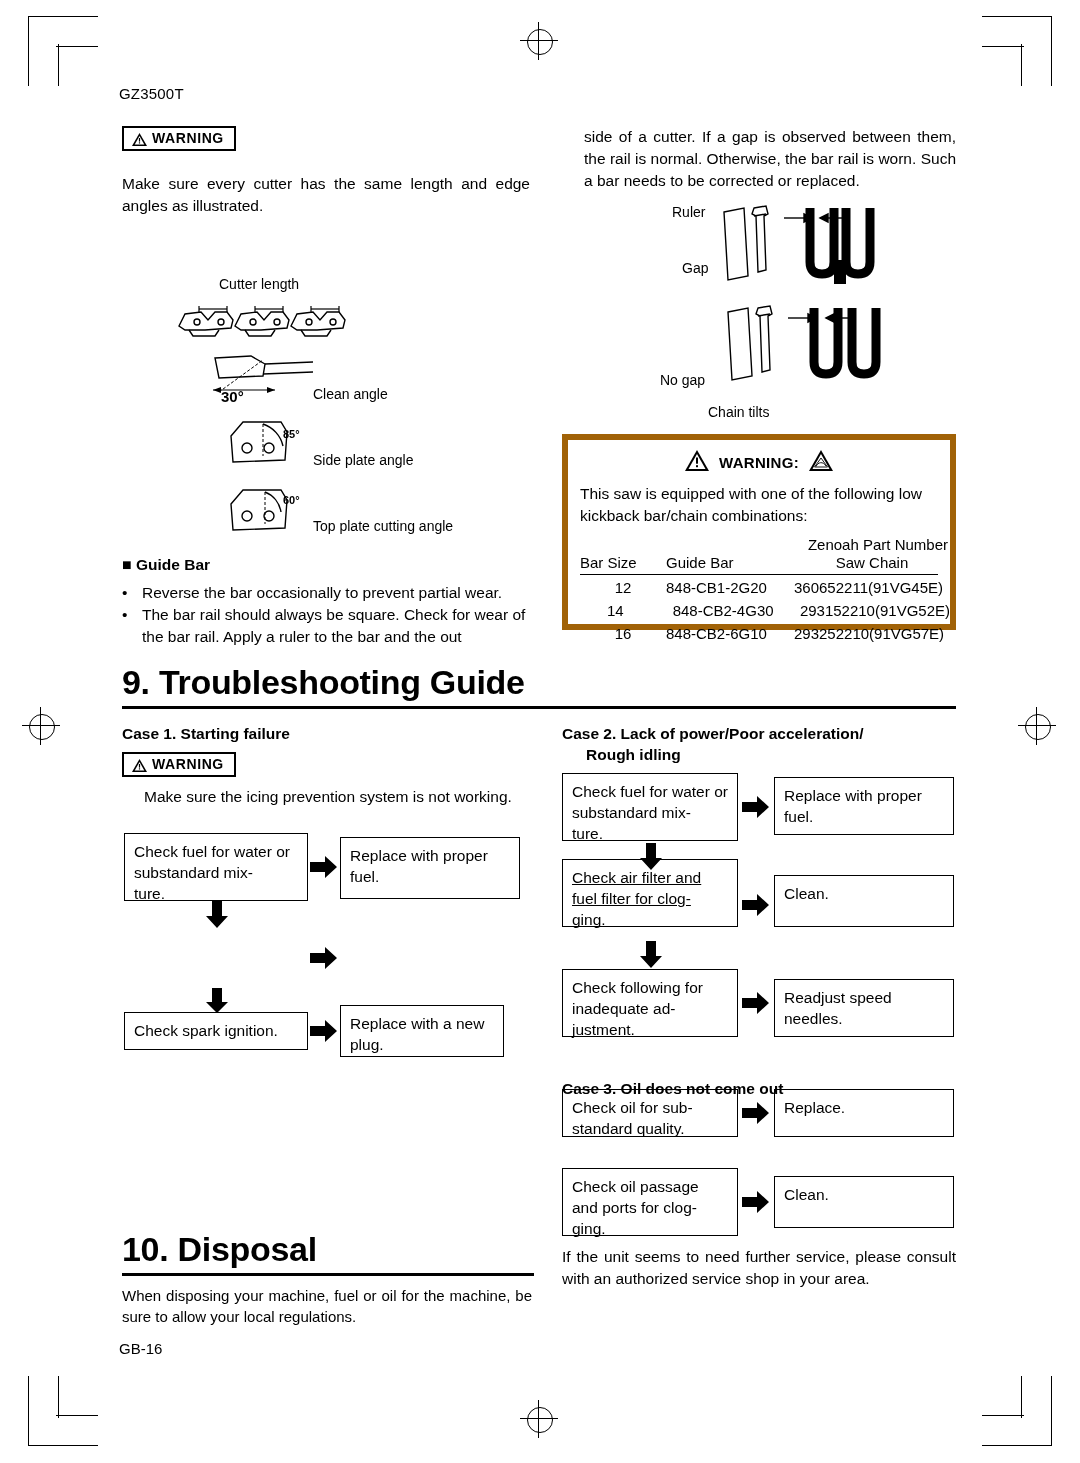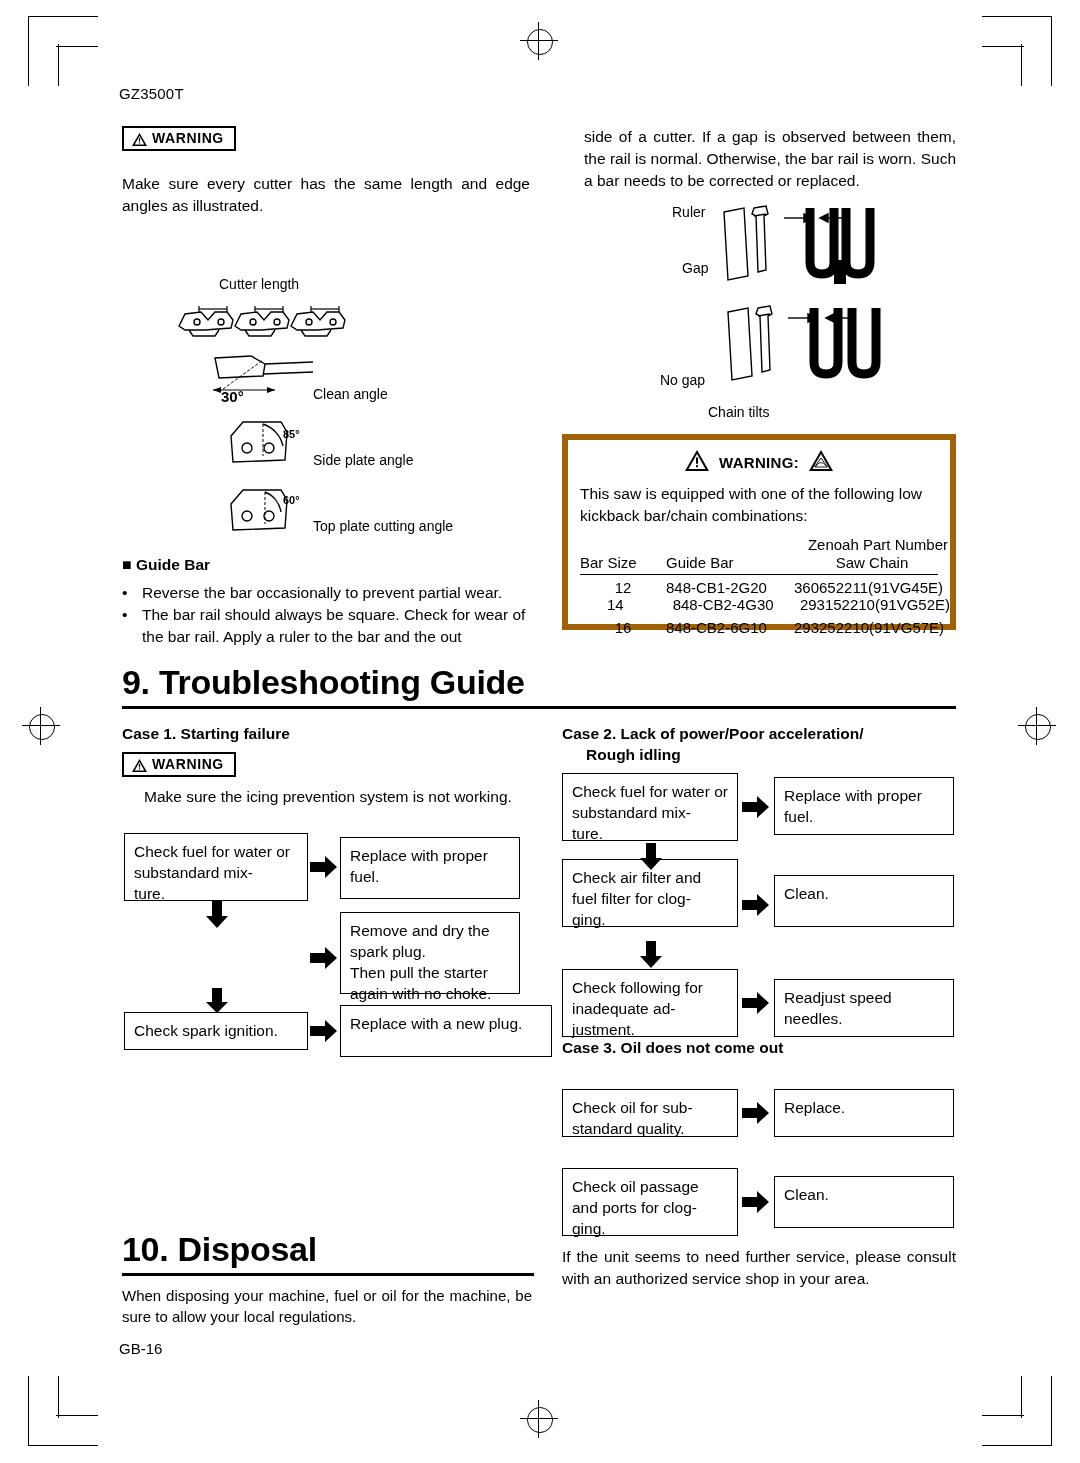--- a/index.html
+++ b/index.html
@@ -293,21 +293,21 @@
         <div style="width:86px;">Bar Size</div>
         <div style="width:128px;">Guide Bar</div>
         <div style="width:156px;text-align:center;">Saw Chain</div>
       </div>
       <div class="thinrule" style="margin:3px 0 4px 0;width:358px;"></div>
       <div style="display:flex;margin-top:3px;">
         <div style="width:86px;text-align:center;">12</div>
         <div style="width:128px;">848-CB1-2G20</div>
         <div style="width:156px;">360652211(91VG45E)</div>
       </div>
-      <div style="display:flex;gap:22px;">
+      <div style="display:flex;margin-top:6px;gap:22px;">
         <div style="width:86px;text-align:center;">14</div>
         <div style="width:128px;">848-CB2-4G30</div>
         <div style="width:156px;">293152210(91VG52E)</div>
       </div>
       <div style="display:flex;margin-top:6px;">
         <div style="width:86px;text-align:center;">16</div>
         <div style="width:128px;">848-CB2-6G10</div>
         <div style="width:156px;">293252210(91VG57E)</div>
       </div>
     </div>
@@ -334,66 +334,64 @@
   <div class="fbox" style="left:124px;top:833px;width:184px;height:68px;white-space:pre-line;">Check fuel for water or substandard mix-
 ture.</div>
   <div class="fbox" style="left:340px;top:837px;width:180px;height:62px;">Replace with proper fuel.</div>
   <svg class="arrow-r" style="left:310px;top:856px;" width="28" height="22" viewBox="0 0 28 22">
       <path d="M0 6 L15 6 L15 0 L27 11 L15 22 L15 16 L0 16 Z" fill="#000"></path>
     </svg>
   <svg class="arrow-d" style="left:206px;top:901px;" width="22" height="28" viewBox="0 0 22 28">
       <path d="M6 0 L6 15 L0 15 L11 27 L22 15 L16 15 L16 0 Z" fill="#000"></path>
     </svg>
 
-  <div class="fbox" style="left:340px;top:912px;width:180px;height:82px;white-space:pre-line;">Remove and dry the spark plug.
-Then pull the starter again with no choke.</div>
   <svg class="arrow-r" style="left:310px;top:947px;" width="28" height="22" viewBox="0 0 28 22">
       <path d="M0 6 L15 6 L15 0 L27 11 L15 22 L15 16 L0 16 Z" fill="#000"></path>
     </svg>
   <svg class="arrow-d" style="left:206px;top:988px;" width="22" height="26" viewBox="0 0 22 26">
       <path d="M6 0 L6 14 L0 14 L11 25 L22 14 L16 14 L16 0 Z" fill="#000"></path>
     </svg>
 
   <div class="fbox" style="left:124px;top:1012px;width:184px;height:38px;">Check spark ignition.</div>
-  <div class="fbox" style="left:340px;top:1005px;width:212px;height:52px;">Replace with a new plug.</div>
+  <div class="fbox" style="left:340px;top:1005px;width:164px;height:52px;">Replace with a new plug.</div>
   <svg class="arrow-r" style="left:310px;top:1020px;" width="28" height="22" viewBox="0 0 28 22">
       <path d="M0 6 L15 6 L15 0 L27 11 L15 22 L15 16 L0 16 Z" fill="#000"></path>
     </svg>
 
   <div class="casehead" style="position:absolute;left:562px;top:723px;">Case 2.  Lack of power/Poor acceleration/</div>
   <div class="casehead" style="position:absolute;left:586px;top:744px;">Rough idling</div>
 
   <div class="fbox" style="left:562px;top:773px;width:176px;height:68px;white-space:pre-line;">Check fuel for water or substandard mix-
 ture.</div>
   <div class="fbox" style="left:774px;top:777px;width:180px;height:58px;">Replace with proper fuel.</div>
   <svg class="arrow-r" style="left:742px;top:796px;" width="28" height="22" viewBox="0 0 28 22">
       <path d="M0 6 L15 6 L15 0 L27 11 L15 22 L15 16 L0 16 Z" fill="#000"></path>
     </svg>
   <svg class="arrow-d" style="left:640px;top:843px;" width="22" height="28" viewBox="0 0 22 28">
       <path d="M6 0 L6 15 L0 15 L11 27 L22 15 L16 15 L16 0 Z" fill="#000"></path>
     </svg>
 
-  <div class="fbox" style="left:562px;top:859px;width:176px;height:68px;white-space:pre-line;">Check air filter and fuel  filter  for  clog-
+  <div class="fbox" style="left:562px;top:859px;width:176px;height:68px;white-space:pre-line;text-decoration:underline;">Check air filter and fuel  filter  for  clog-
 ging.</div>
   <div class="fbox" style="left:774px;top:875px;width:180px;height:52px;">Clean.</div>
   <svg class="arrow-r" style="left:742px;top:894px;" width="28" height="22" viewBox="0 0 28 22">
       <path d="M0 6 L15 6 L15 0 L27 11 L15 22 L15 16 L0 16 Z" fill="#000"></path>
     </svg>
   <svg class="arrow-d" style="left:640px;top:941px;" width="22" height="28" viewBox="0 0 22 28">
       <path d="M6 0 L6 15 L0 15 L11 27 L22 15 L16 15 L16 0 Z" fill="#000"></path>
     </svg>
 
   <div class="fbox" style="left:562px;top:969px;width:176px;height:68px;white-space:pre-line;">Check  following for inadequate ad-
 justment.</div>
   <div class="fbox" style="left:774px;top:979px;width:180px;height:58px;">Readjust speed needles.</div>
   <svg class="arrow-r" style="left:742px;top:992px;" width="28" height="22" viewBox="0 0 28 22">
       <path d="M0 6 L15 6 L15 0 L27 11 L15 22 L15 16 L0 16 Z" fill="#000"></path>
     </svg>
 
-  <div class="casehead" style="position:absolute;left:562px;top:1037px;">Case 3.  Oil does not come out</div>
+  <div class="casehead" style="position:absolute;left:562px;top:1078px;">Case 3.  Oil does not come out</div>
 
   <div class="fbox" style="left:562px;top:1089px;width:176px;height:48px;white-space:pre-line;">Check oil for sub-
 standard quality.</div>
   <div class="fbox" style="left:774px;top:1089px;width:180px;height:48px;">Replace.</div>
   <svg class="arrow-r" style="left:742px;top:1102px;" width="28" height="22" viewBox="0 0 28 22">
       <path d="M0 6 L15 6 L15 0 L27 11 L15 22 L15 16 L0 16 Z" fill="#000"></path>
     </svg>
 
   <div class="fbox" style="left:562px;top:1168px;width:176px;height:68px;white-space:pre-line;">Check oil passage and ports for clog-
 ging.</div>

